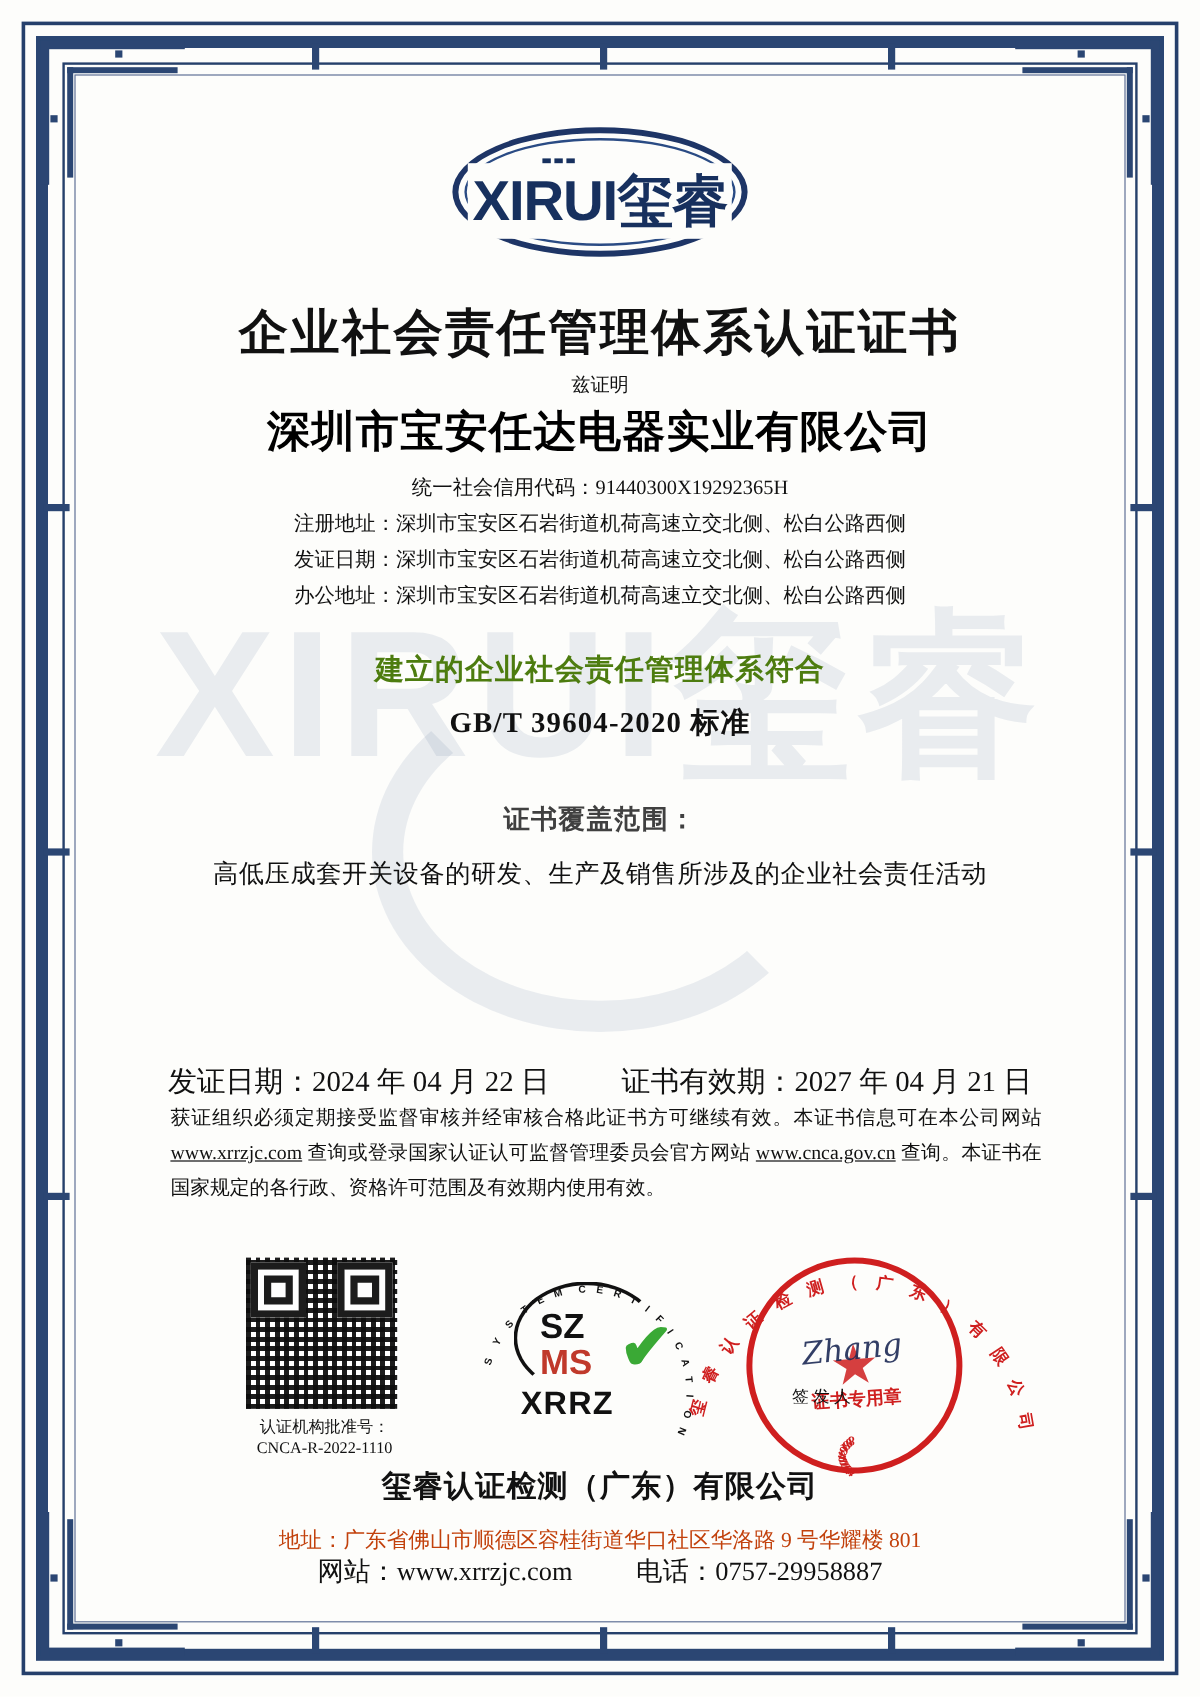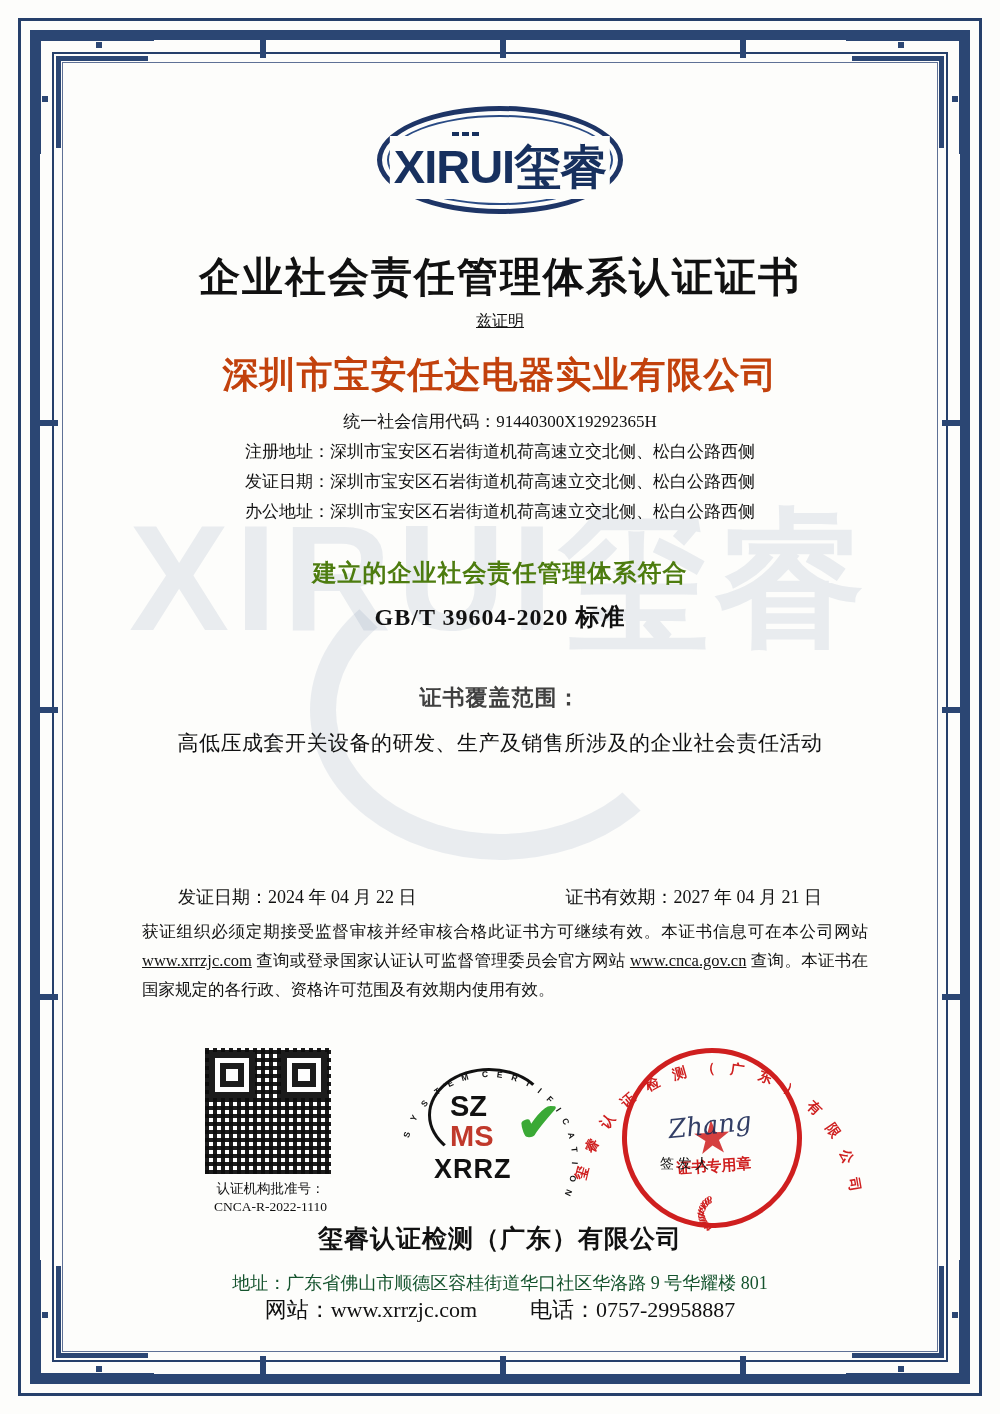--- a/index.html
+++ b/index.html
@@ -154,29 +154,28 @@
     text-align: right;
     font-size: 17px;
     color: #111;
     padding-right: 10px;
   }
 
   .hereby {
     margin-top: 6px;
     font-size: 16px;
     color: #111;
-    text-decoration: underline;
   }
 
   .company {
-    margin-top: 19px;
+    margin-top: 4px;
     font-size: 36px;
     font-weight: 700;
     letter-spacing: 1px;
-    color: #c2410c;
+    color: #000000;
   }
 
   .credit-code {
     margin-top: 10px;
     font-size: 17px;
     color: #111;
   }
 
   .addr-line {
     margin-top: 7px;
@@ -214,23 +213,23 @@
     color: #111;
     letter-spacing: 0.5px;
   }
 
   
   .dates {
     position: absolute;
     left: 62px; right: 62px; top: 885px;
     display: flex;
     justify-content: space-between;
-    font-size: 18px;
-    color: #111;
-    padding: 0 116px;
+    font-size: 24px;
+    color: #111;
+    padding: 0 78px;
   }
   .legal {
     position: absolute;
     left: 142px; right: 132px; top: 918px;
     font-size: 16.5px;
     line-height: 1.75;
     color: #111;
     text-align: justify;
   }
   .legal a { color: #111; text-decoration: underline; }
@@ -399,21 +398,21 @@
   }
   .org-name {
     font-size: 25px;
     font-weight: 700;
     color: #111;
     letter-spacing: 1px;
   }
   .org-addr {
     margin-top: 16px;
     font-size: 18px;
-    color: #14532d;
+    color: #c2410c;
   }
   .org-contact {
     margin-top: 0;
     font-size: 22px;
     color: #111;
   }
   .org-contact .sep { display: inline-block; width: 42px; }
 </style>
 </head>
 <body>

